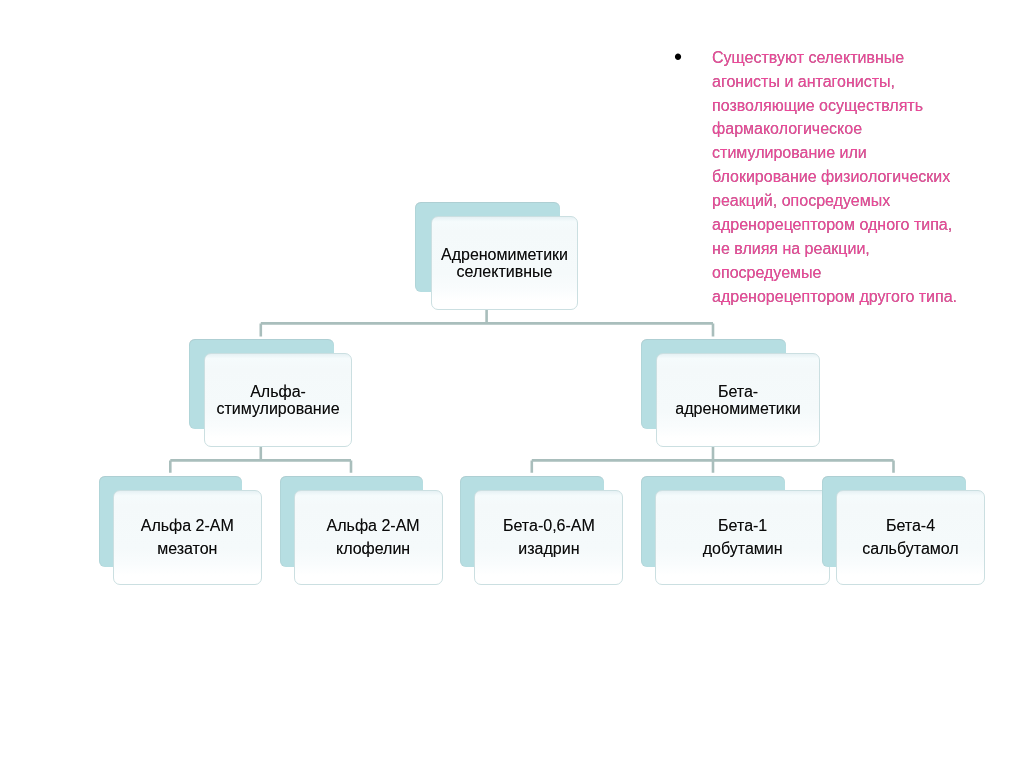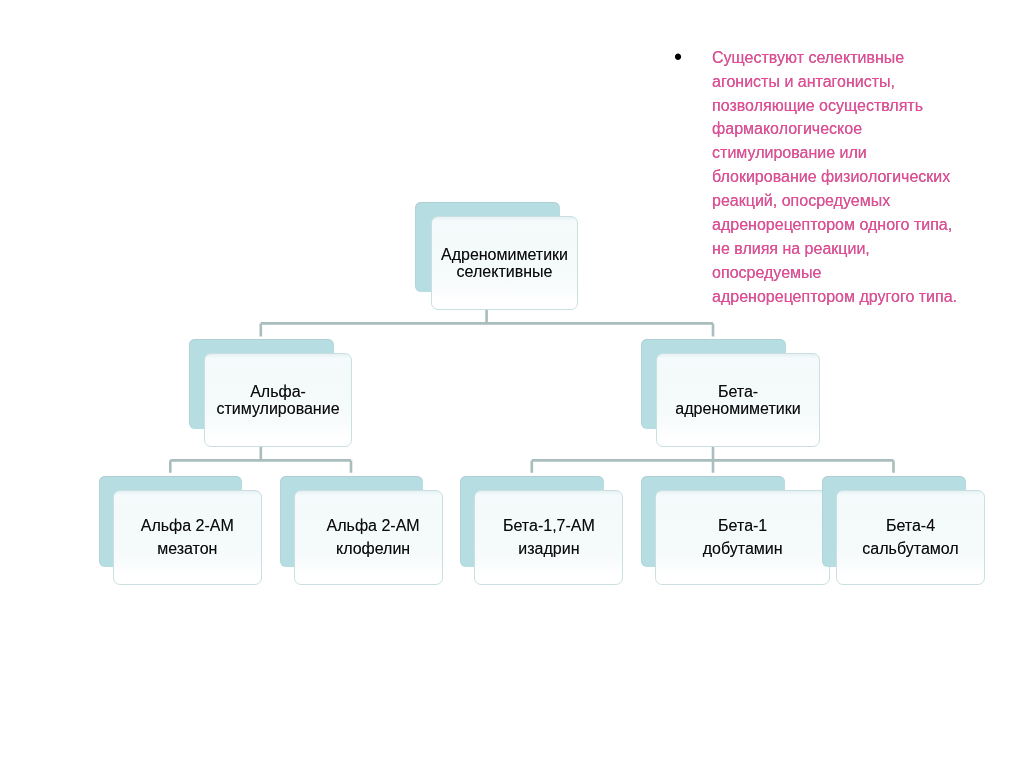--- a/index.html
+++ b/index.html
@@ -72,21 +72,21 @@
     <div class="back" style="width:143.5px;height:91px;"></div>
     <div class="front" style="left:14px;top:14px;width:149px;height:95px;padding-left:10px;">
       <div class="lbl">Альфа 2-АМ
 клофелин</div>
     </div>
   </div>
 
   <div class="node lvl3" style="left:460.4px;top:475.5px;">
     <div class="back" style="width:143.5px;height:91px;"></div>
     <div class="front" style="left:14px;top:14px;width:149px;height:95px;">
-      <div class="lbl">Бета-1,7-АМ
+      <div class="lbl">Бета-0,6-АМ
 изадрин</div>
     </div>
   </div>
 
   <div class="node lvl3" style="left:641.2px;top:475.5px;">
     <div class="back" style="width:143.5px;height:91px;"></div>
     <div class="front" style="left:14px;top:14px;width:175px;height:95px;">
       <div class="lbl">Бета-1
 добутамин</div>
     </div>

